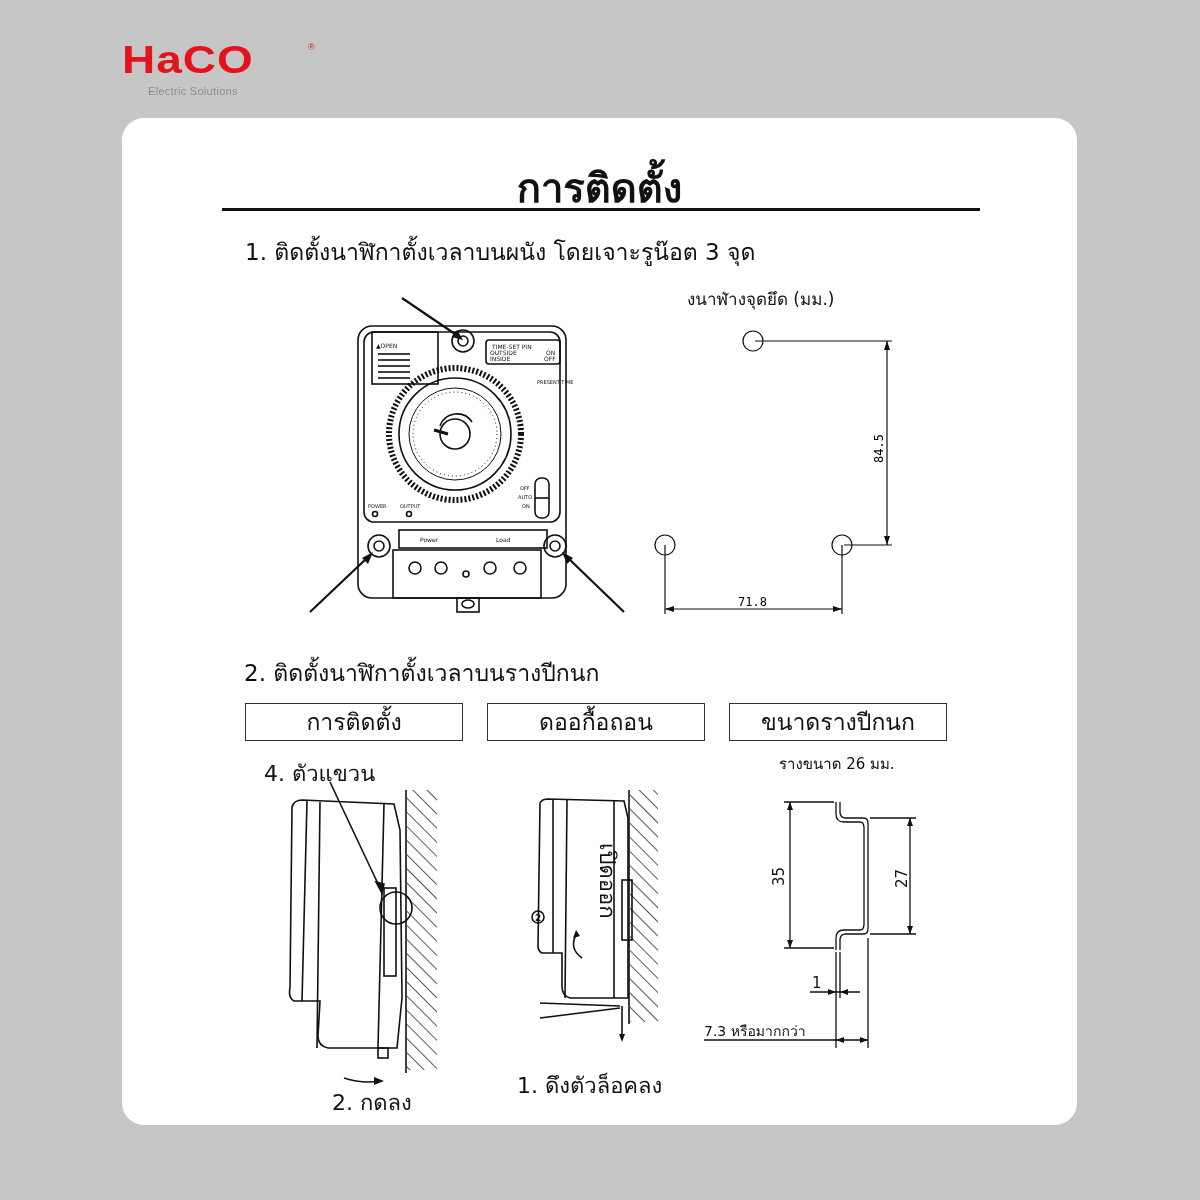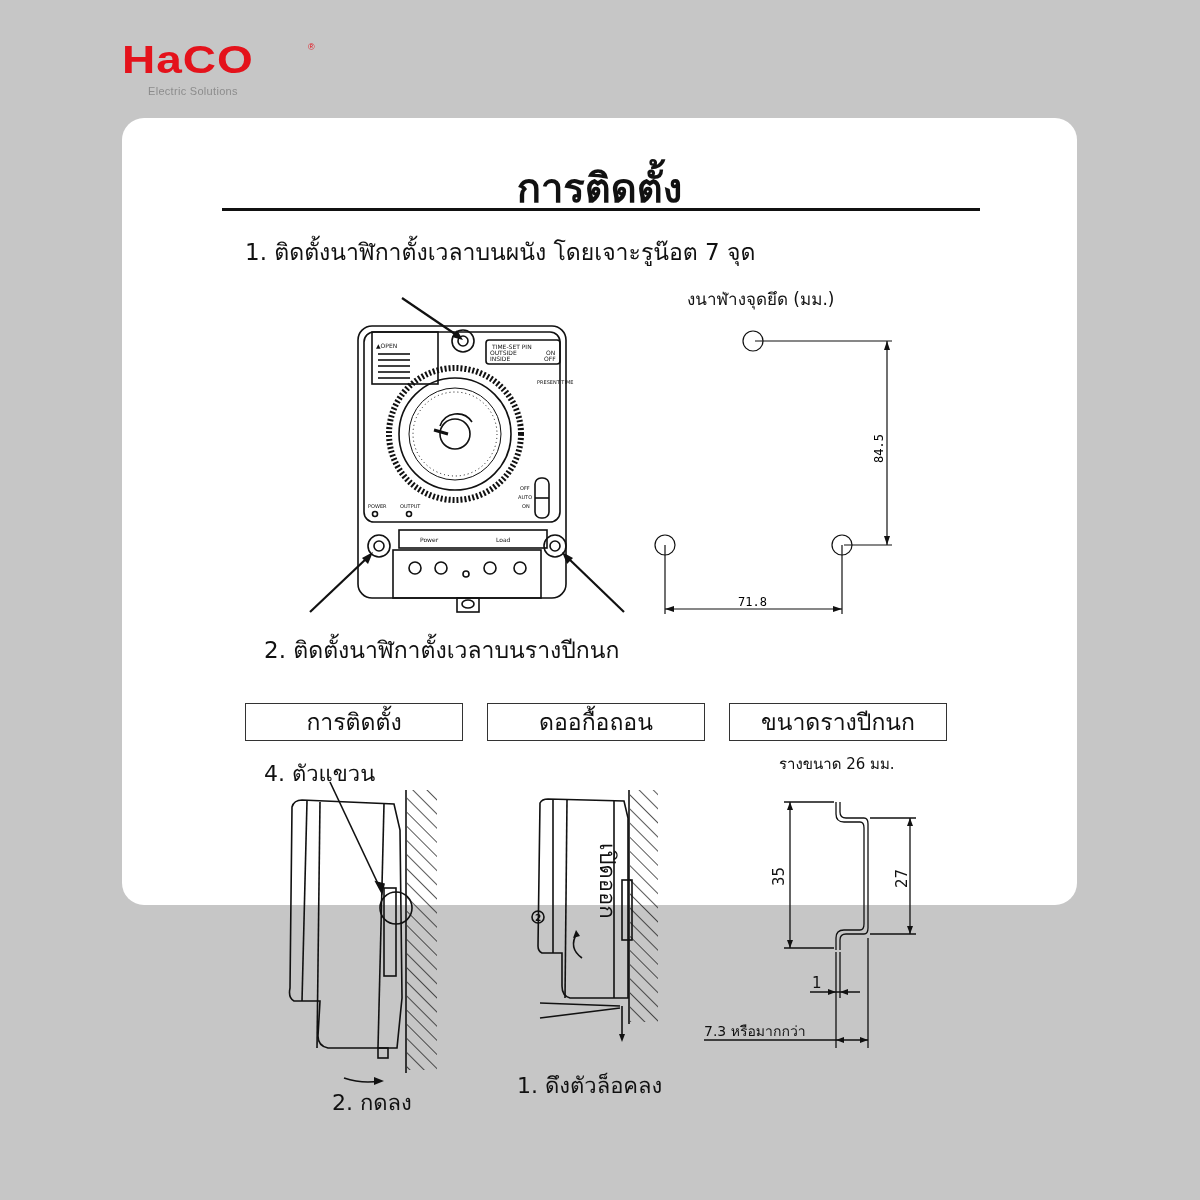--- a/index.html
+++ b/index.html
@@ -12,29 +12,29 @@
     .logo { position:absolute; left:122px; top:40px; width:200px; }
     .logo-word {
       font-family:"Liberation Sans", sans-serif; font-weight:900; font-size:46px;
       color:#e4121b; letter-spacing:1px; line-height:46px; transform:scaleY(0.85);
       transform-origin:left top; display:inline-block;
     }
     .logo-reg { position:absolute; left:186px; top:2px; font-size:9px; color:#e4121b; font-family:"Liberation Sans", sans-serif; }
     .logo-tag { position:absolute; left:26px; top:45px; font-size:11px; color:#8c8c8c; font-family:"Liberation Sans", sans-serif; letter-spacing:0.3px; white-space:nowrap; }
 
     .card {
-      position:absolute; left:122px; top:118px; width:955px; height:787px;
+      position:absolute; left:122px; top:118px; width:955px; height:1007px;
       background:#ffffff; border-radius:22px;
     }
     .abs { position:absolute; }
     .title { left:0; width:955px; top:38px; text-align:center; font-size:40px; font-weight:bold; }
     .divider { left:100px; top:90px; width:758px; height:3px; background:#111; }
     .step1 { left:123px; top:116px; font-size:23px; white-space:nowrap; }
     .spacing-label { left:565px; top:167px; font-size:17px; white-space:nowrap; }
-    .step2 { left:122px; top:514px; font-size:23px; white-space:nowrap;margin-left:20px; }
+    .step2 { left:122px; top:537px; font-size:23px; white-space:nowrap; }
 
     .tab {
       position:absolute; top:585px; height:38px; border:1.5px solid #333; background:#fff;
       display:flex; align-items:center; justify-content:center; font-size:23px; box-sizing:border-box;
     }
     .tab-install { left:123px; width:218px; }
     .tab-remove { left:365px; width:218px; }
     .tab-size { left:607px; width:218px; }
 
     .hanger-label { left:142px; top:638px; font-size:22px; white-space:nowrap; }
@@ -52,21 +52,21 @@
   <span class="logo-word">HaCO</span>
   <span class="logo-reg">®</span>
   <span class="logo-tag">Electric Solutions</span>
 </div>
 
 <div class="card">
 
   <div class="abs title">การติดตั้ง</div>
   <div class="abs divider"></div>
 
-  <div class="abs step1">1. ติดตั้งนาฬิกาตั้งเวลาบนผนัง โดยเจาะรูน๊อต 7 จุด</div>
+  <div class="abs step1">1. ติดตั้งนาฬิกาตั้งเวลาบนผนัง โดยเจาะรูน๊อต 3 จุด</div>
   <div class="abs spacing-label">งนาฬ่างจุดยึด (มม.)</div>
 
   <svg width="330" height="320" style="left:180px;top:176px;" viewBox="180 176 330 320">
     <g stroke="#111" fill="none" stroke-width="1.6">
 
       <line x1="280" y1="180" x2="336" y2="218" stroke-width="2.2"></line>
       <polygon points="341,222 330,219 335,212" fill="#111" stroke="none"></polygon>
       <line x1="188" y1="494" x2="245" y2="440" stroke-width="2.2"></line>
       <polygon points="251,434 246,446 240,440" fill="#111" stroke="none"></polygon>
       <line x1="502" y1="494" x2="446" y2="440" stroke-width="2.2"></line>

